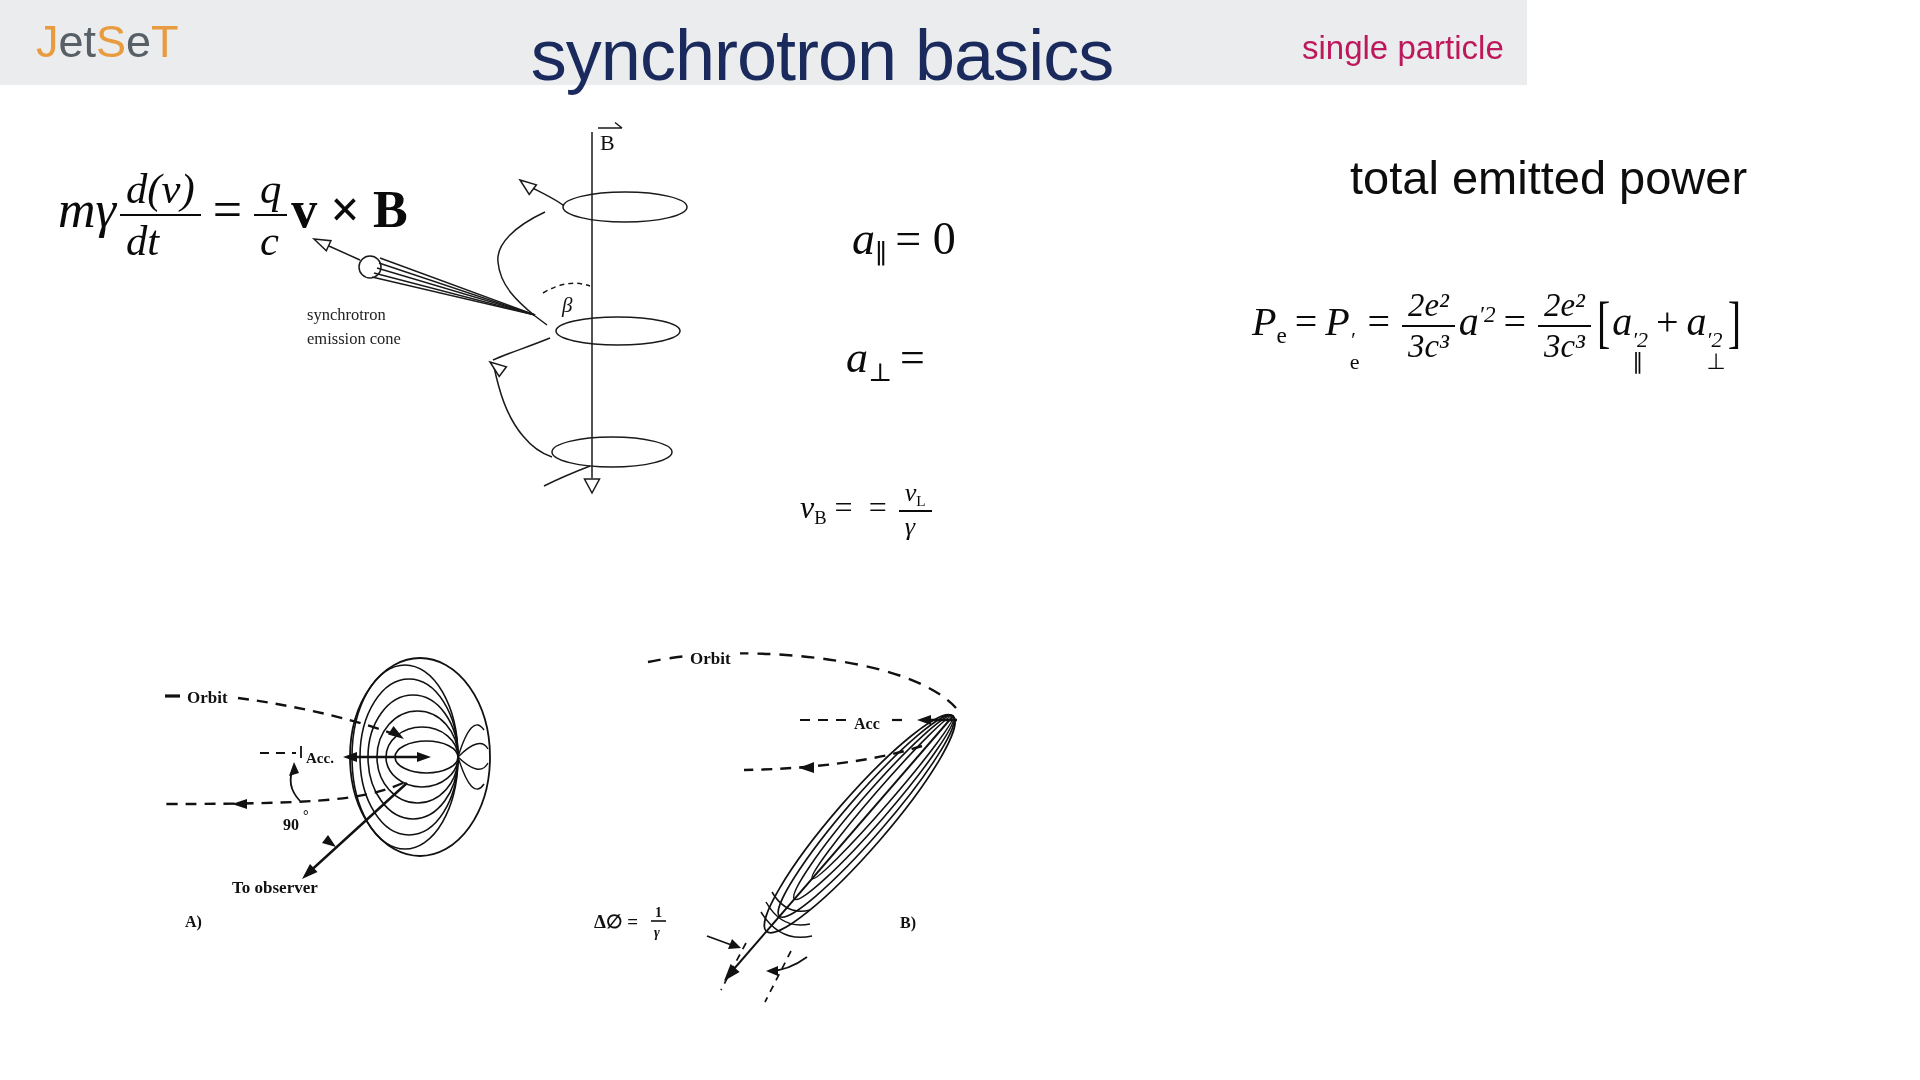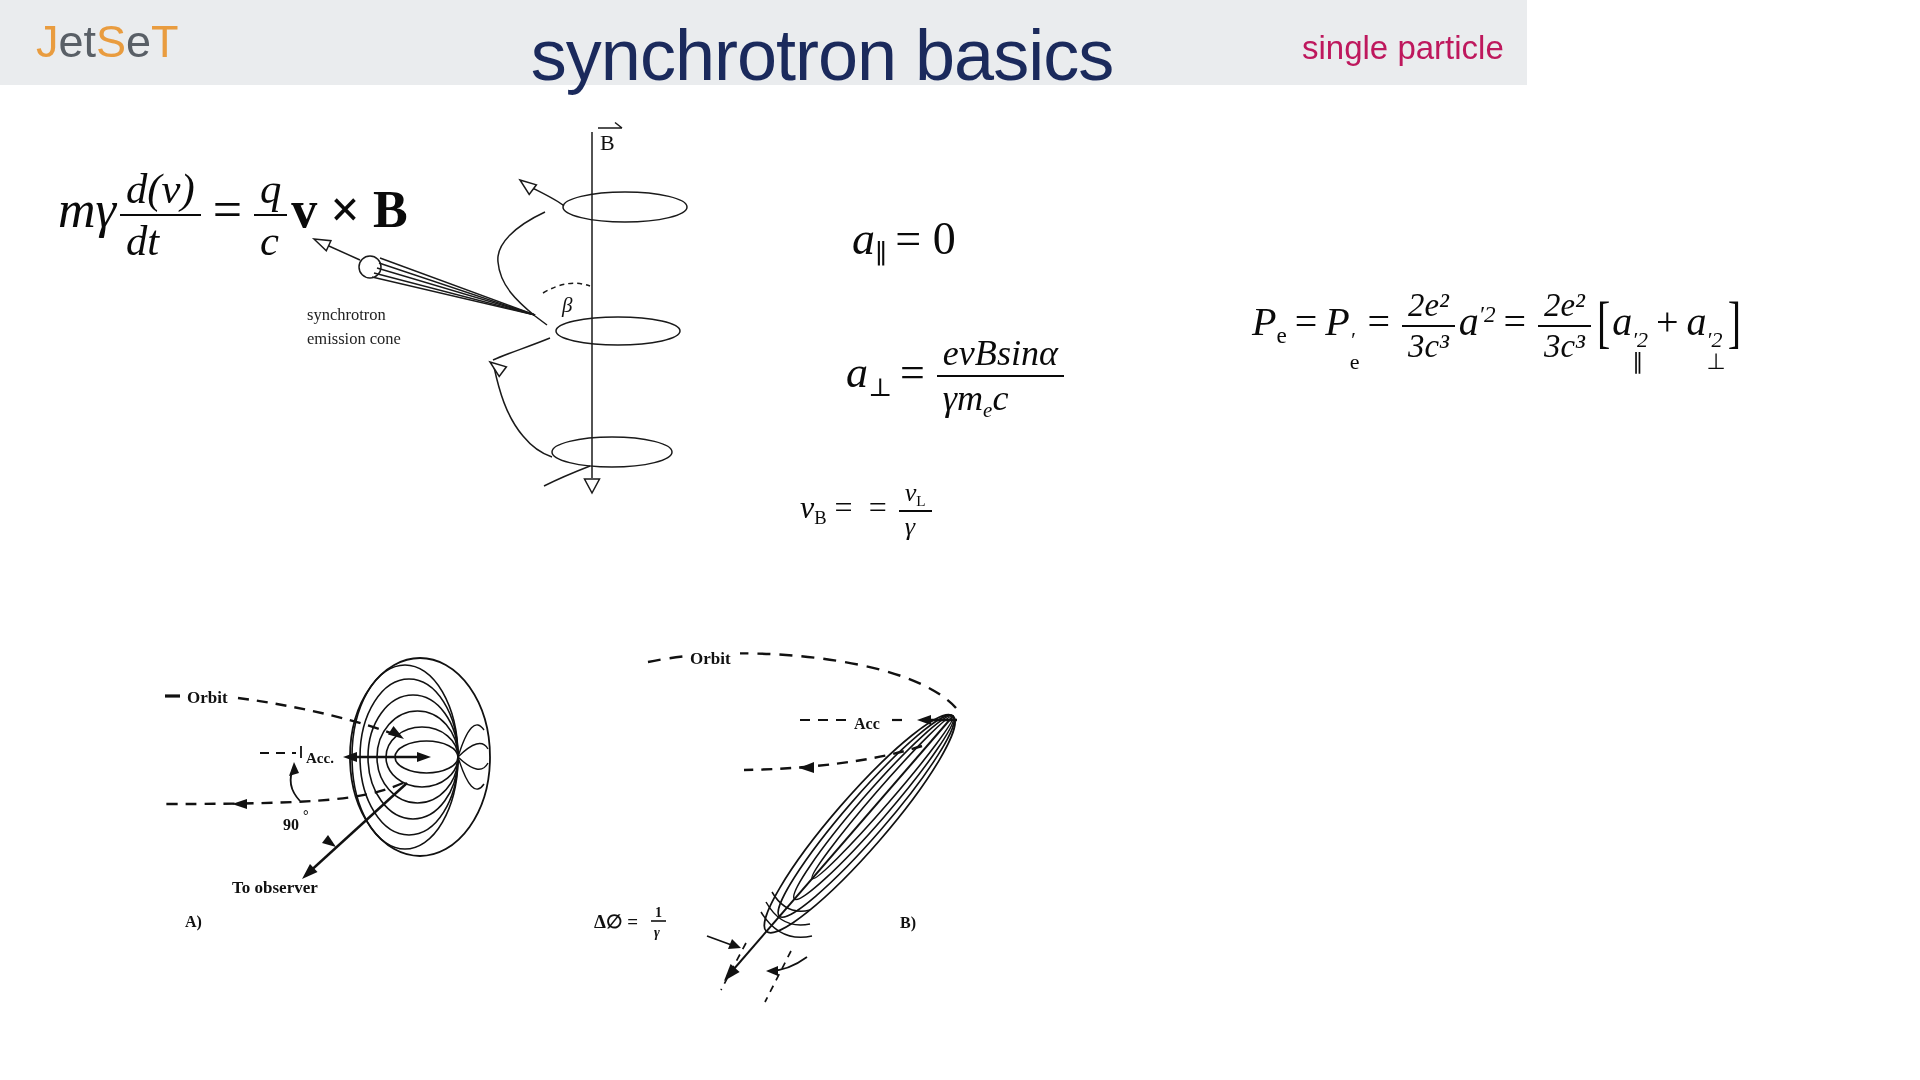--- a/index.html
+++ b/index.html
@@ -82,27 +82,28 @@
     <text x="282" y="222" font-size="21" font-style="italic" fill="#111">β</text>
     <text x="27" y="230" font-size="16.5" fill="#222" font-family="Liberation Sans, DejaVu Sans, sans-serif">synchrotron</text>
     <text x="27" y="254" font-size="16.5" fill="#222" font-family="Liberation Sans, DejaVu Sans, sans-serif">emission cone</text>
   </svg>
 
   <div class="eq" style="left:852px;top:212px;font-size:46px;">
     <span>a</span><span class="sub up">∥</span><span class="up sp">= 0</span>
   </div>
 
   <div class="eq" style="left:846px;top:332px;font-size:44px;">
-    <span>a</span><span class="sub up">⊥</span><span class="up sp">=</span><span class="frac"><span class="fn">evBsinα</span><span class="fd"><span>γm</span><span class="sub">e</span><span>c</span></span></span>
+    <span>a</span><span class="sub up">⊥</span><span class="up sp">=</span>
   </div>
 
   <div class="eq" style="left:800px;top:478px;font-size:32px;">
     <span>ν</span><span class="sub up">B</span><span class="up sp">=</span><span class="up sp">=</span><span class="frac"><span class="fn"><span>ν</span><span class="sub up">L</span></span><span class="fd">γ</span></span>
   </div>
 
+  <div class="power-heading">total emitted power</div>
 
   <div class="eq" style="left:1252px;top:286px;font-size:40px;font-family:Liberation Serif, serif;">
     <span>P</span><span class="sub up">e</span><span class="up sp">=</span><span>P</span><span class="ss">
         <span>′</span>
         <span class="up">e</span>
       </span><span class="up sp">=</span><span class="frac"><span class="fn">2e²</span><span class="fd">3c³</span></span><span>a</span><span class="sup">′2</span><span class="up sp">=</span><span class="frac"><span class="fn">2e²</span><span class="fd">3c³</span></span><span class="br">[</span><span>a</span><span class="ss">
         <span>′2</span>
         <span class="up">∥</span>
       </span><span class="up sp">+</span><span>a</span><span class="ss">
         <span>′2</span>

